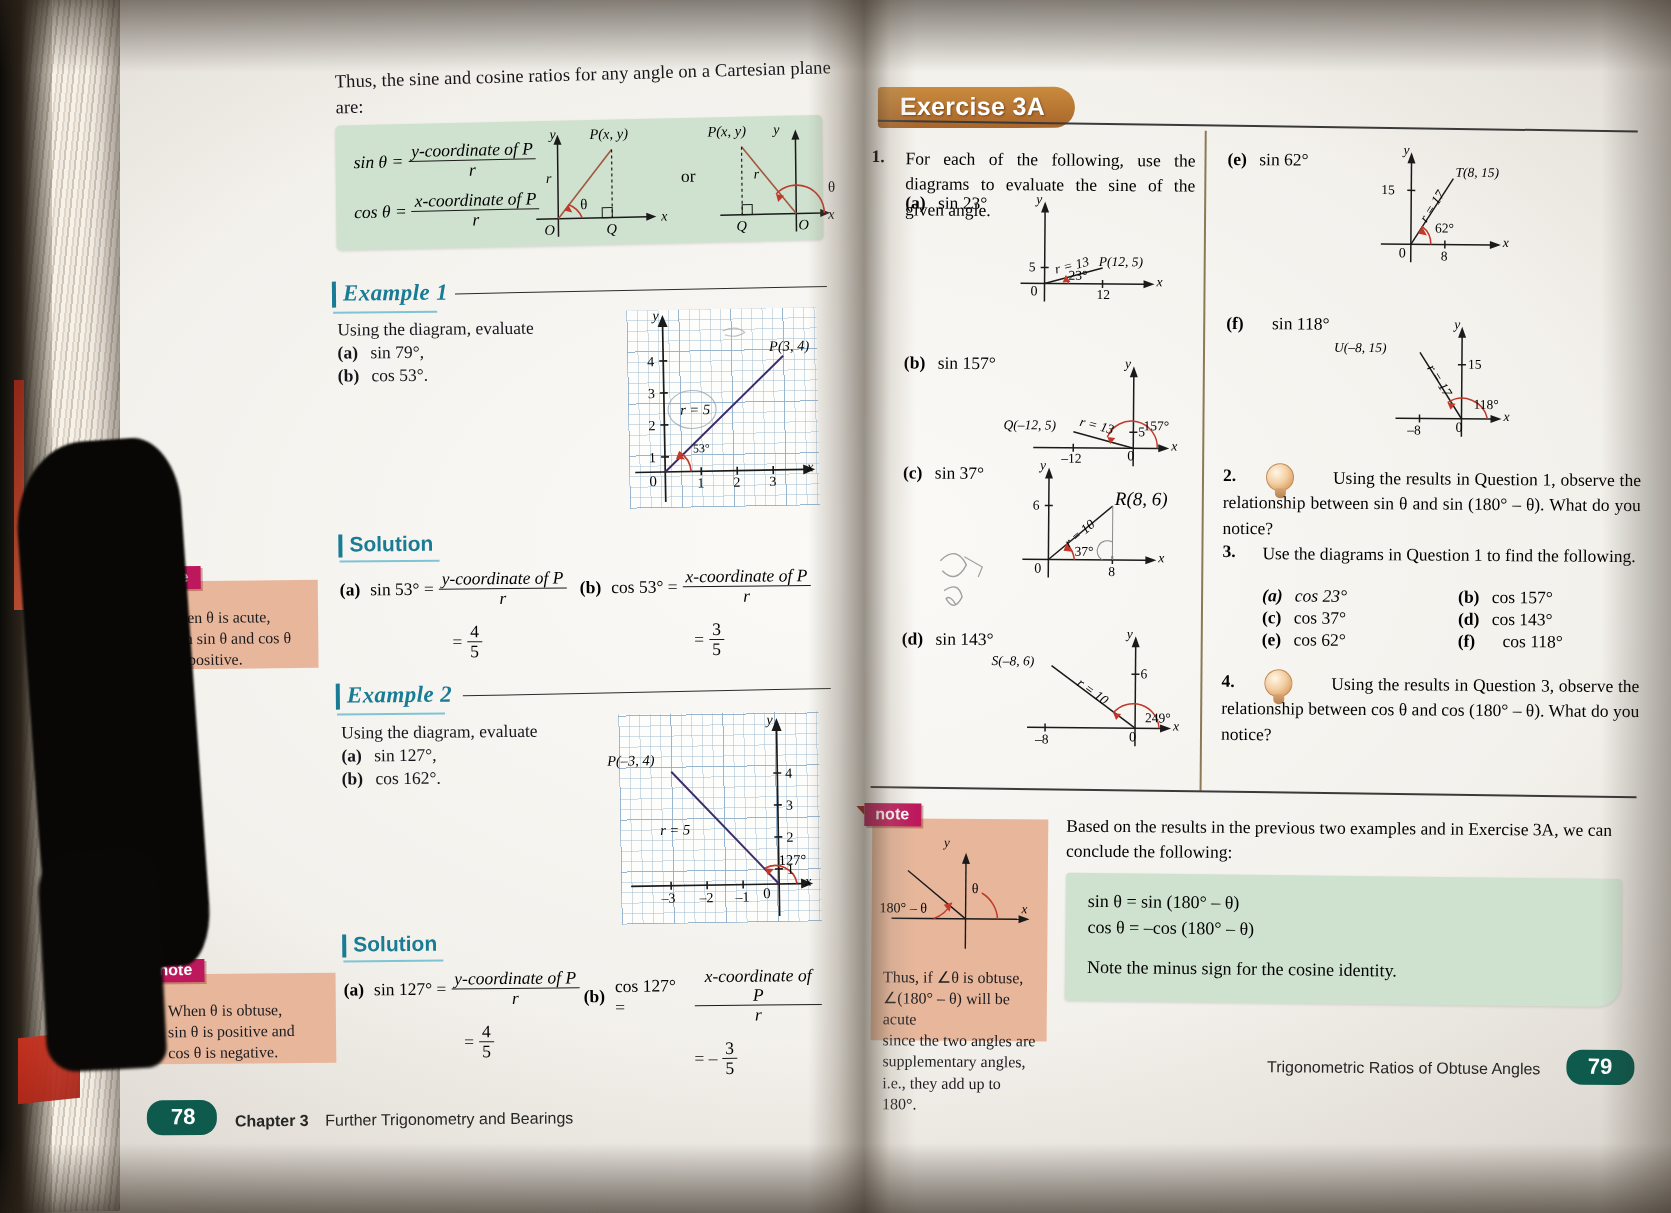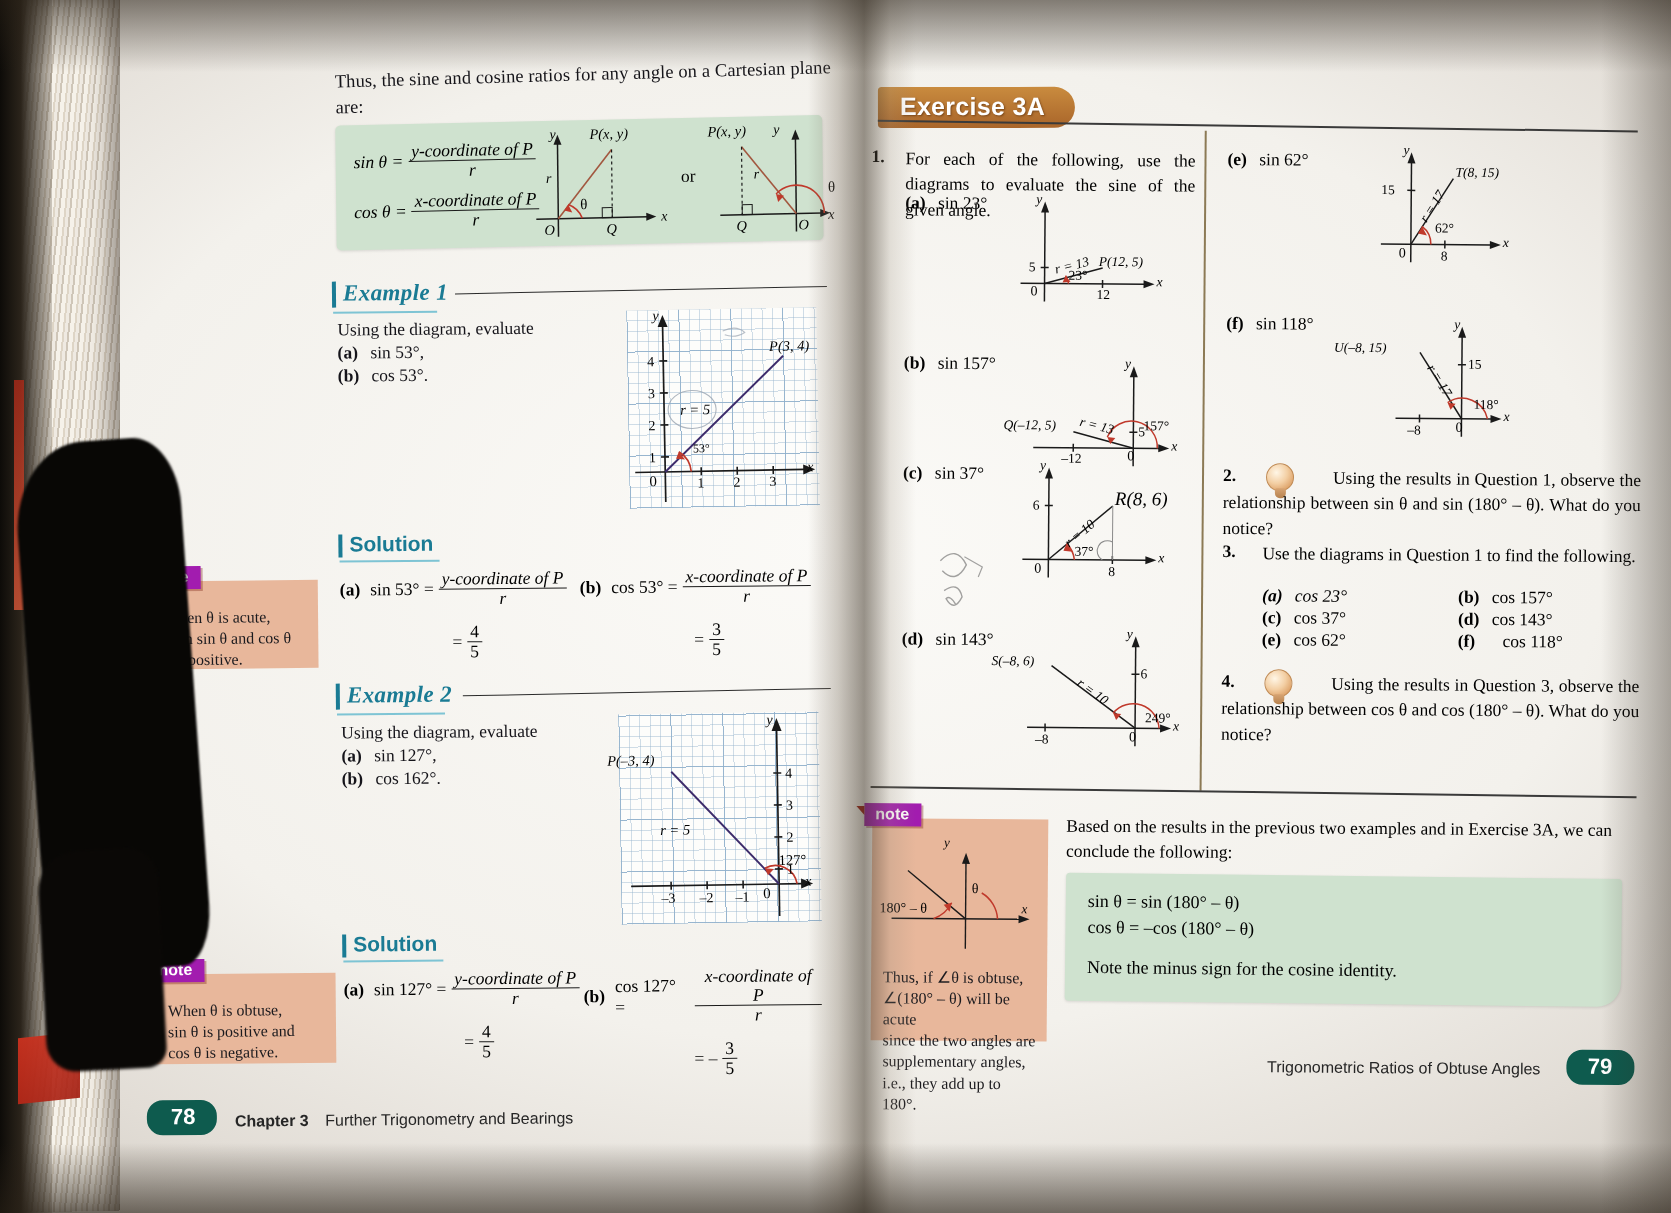--- a/index.html
+++ b/index.html
@@ -149,21 +149,21 @@
     width:3.5px; height:23px; background:#1a7b94;
   }
 
   
   .note-box {
     position:absolute; background:#e8b79b;
     padding:8px 10px 10px 12px;
   }
   .note-flag {
     position:absolute; left:-8px; top:-15px;
-    background:#a21caf; color:#fff;
+    background:#be185d; color:#fff;
     font-family:"Liberation Sans", sans-serif;
     font-weight:bold; font-size:16px;
     padding:2px 12px 3px 11px;
     box-shadow:2px 2px 0 rgba(120,30,15,.35);
   }
   .note-flag::after{
     content:""; position:absolute; left:-8px; top:3px;
     border-left:8px solid transparent;
     border-top:9px solid #9e1b10;
   }
@@ -329,21 +329,21 @@
       <div class="lbl" style="left:492px; top:64px; font-size:15px;">θ</div>
     </div>
 
     <div class="ex-head" style="left:228px; top:276px;">Example 1</div>
     <div class="ex-underline" style="left:218px; top:307px; width:104px;"></div>
     <div class="ex-rule" style="left:340px; top:288px; width:372px; transform:rotate(-0.6deg);"></div>
 
     <div class="body-txt" style="position:absolute; left:222px; top:313px;">Using the diagram, evaluate</div>
     <div class="body-txt" style="position:absolute; left:222px; top:336px;">
       <span class="bld">(a)</span>
-      <span style="margin-left:8px;">sin 53°,</span>
+      <span style="margin-left:8px;">sin 79°,</span>
     </div>
     <div class="body-txt" style="position:absolute; left:222px; top:359px;">
       <span class="bld">(b)</span>
       <span style="margin-left:8px;">cos 53°.</span>
     </div>
 
     <div class="graphbg" style="left:512px; top:308px; width:190px; height:198px;
          background:
            repeating-linear-gradient(90deg, rgba(150,180,205,.45) 0 1px, transparent 1px 10.4px),
            repeating-linear-gradient(0deg, rgba(150,180,205,.45) 0 1px, transparent 1px 10.4px),
@@ -677,21 +677,21 @@
       <div class="lbl" style="left:40px; top:97px; font-size:14px;">0</div>
       <div class="lbl" style="left:22px; top:34px; font-size:13.5px;">15</div>
       <div class="lbl" style="left:82px; top:100px; font-size:13.5px;">8</div>
       <div class="lbl it" style="left:56px; top:50px; font-size:13.5px; transform:rotate(-58deg); white-space:nowrap;">r = 17</div>
       <div class="lbl" style="left:76px; top:72px; font-size:13.5px;">62°</div>
       <div class="lbl it" style="left:96px; top:16px; font-size:13.5px; white-space:nowrap;">T(8, 15)</div>
     </div>
 
     <div class="lbl" style="left:368px; top:310px;">
       <span class="b">(f)</span>
-      <span style="margin-left:8px;">sin 118°</span>
+      <span style="margin-left:24px;">sin 118°</span>
     </div>
     <div style="position:absolute; left:490px; top:318px; width:180px; height:120px;">
       <svg width="180" height="120">
         <line x1="114" y1="114" x2="114" y2="12" stroke="#1a1a1a" stroke-width="1.5"></line>
         <polygon points="114,4 110,15 118,15" fill="#1a1a1a"></polygon>
         <line x1="48" y1="96" x2="144" y2="96" stroke="#1a1a1a" stroke-width="1.5"></line>
         <polygon points="154,96 143,92 143,100" fill="#1a1a1a"></polygon>
         <line x1="110" y1="42" x2="118" y2="42" stroke="#1a1a1a" stroke-width="1.5"></line>
         <line x1="72" y1="92" x2="72" y2="100" stroke="#1a1a1a" stroke-width="1.5"></line>
         <line x1="114" y1="96" x2="72" y2="30" stroke="#1a1a1a" stroke-width="1.5"></line>

